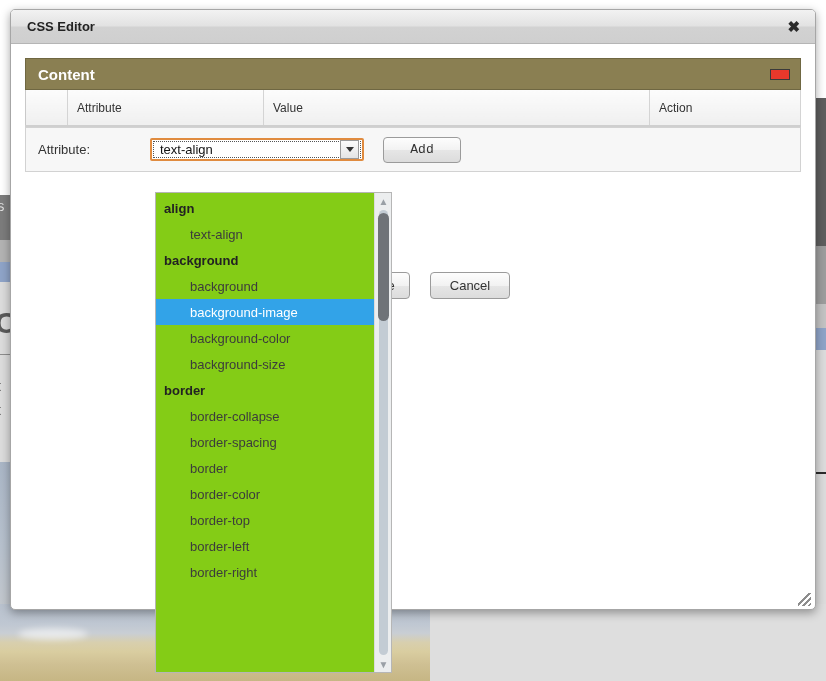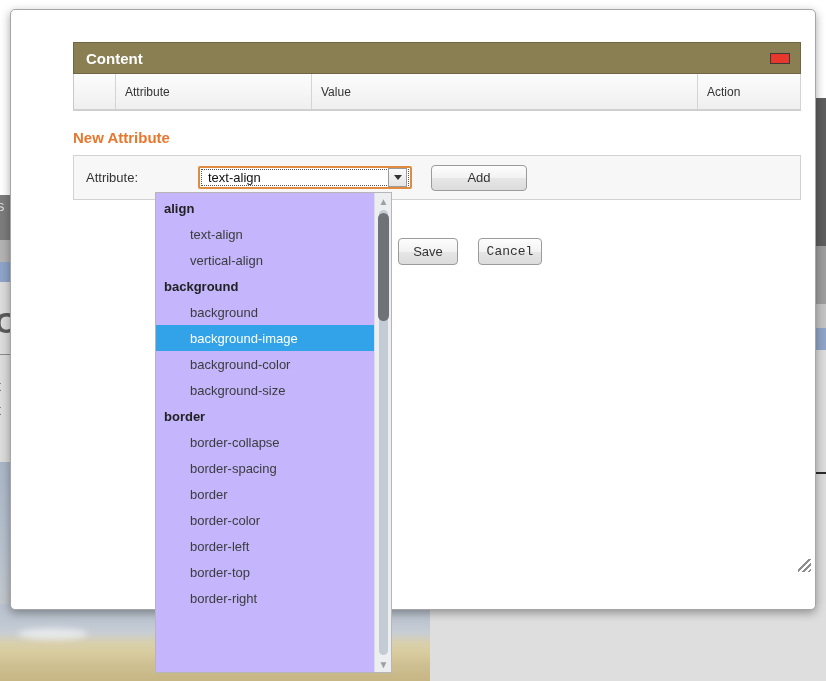--- a/index.html
+++ b/index.html
@@ -104,21 +104,21 @@
     padding: 0 12px 0 16px;
   }
   .modal-title {
     font-size: 13px; font-weight: bold; color: #222;
     flex: 1;
   }
   .modal-close {
     font-size: 15px; font-weight: bold; color: #2b2b2b;
     cursor: pointer; line-height: 1; padding: 2px 3px;
   }
-  .modal-body { position: relative; height: 566px; padding: 32px 14px 0 14px; margin-left: 48px; }
+  .modal-body { position: relative; height: 566px; padding: 14px 14px 0 14px; }
 
   
   .content-bar {
     height: 32px;
     background: #8a7f52;
     border: 1px solid #6f6742;
     display: flex; align-items: center;
     padding: 0 10px 0 12px;
   }
   .content-bar-title {
@@ -198,46 +198,46 @@
   }
 
   .btn {
     border: 1px solid #9b9b9b;
     border-radius: 4px;
     background: linear-gradient(to bottom, #fdfdfd 0%, #f2f2f2 50%, #e6e6e6 51%, #dcdcdc 100%);
     font-size: 13px; color: #333;
     cursor: pointer;
     display: flex; align-items: center; justify-content: center;
   }
-  .btn-add { width: 96px; height: 26px; margin-left: 19px; }
+  .btn-add { width: 78px; height: 26px; margin-left: 19px; font-family: Liberation Mono, monospace; }
 
   .action-row {
     position: absolute;
     left: 339px; top: 228px;
     display: flex; align-items: center; gap: 20px;
   }
   .btn-save   { width: 60px; height: 27px; }
-  .btn-cancel { width: 64px; height: 27px; font-family: Liberation Mono, monospace; }
+  .btn-cancel { width: 80px; height: 27px; }
 
   .resize-handle {
     position: absolute; right: 4px; bottom: 4px;
     width: 13px; height: 13px;
     background:
       linear-gradient(135deg, transparent 0 42%, #8d8d8d 42% 52%, transparent 52% 64%),
       linear-gradient(135deg, transparent 0 64%, #8d8d8d 64% 74%, transparent 74% 86%),
       linear-gradient(135deg, transparent 0 86%, #8d8d8d 86% 96%, transparent 96%);
     cursor: nwse-resize;
   }
 
   
   #dropdown {
     position: absolute;
     left: 155px; top: 192px;
     width: 237px; height: 481px;
-    background: #c4b5fd;
+    background: #84cc16;
     border: 1px solid #b6b6b6;
     z-index: 50;
     display: flex;
   }
   .dd-list {
     flex: 1;
     overflow: hidden;
     padding-top: 2px;
   }
   .dd-item {
@@ -309,41 +309,44 @@
     <div class="bgr bgr-rule"></div>
     <div class="bgr bgr-light2"></div>
   </div>
 
   <div class="bg-photo"></div>
   <div class="bg-photo-right"></div>
 </div>
 
 <div id="modal">
 
+  <div class="modal-titlebar">
+    <div class="modal-title">CSS Editor</div>
+    <div class="modal-close">✖</div>
+  </div>
 
   <div class="modal-body">
 
     <div class="content-bar">
       <div class="content-bar-title">Content</div>
       <div class="minimize-box"></div>
     </div>
 
     <table class="attr-table">
       <thead>
         <tr>
           <th class="col-chk"></th>
           <th class="col-attr">Attribute</th>
           <th class="col-value">Value</th>
           <th class="col-action">Action</th>
         </tr>
       </thead>
       <tbody></tbody>
     </table>
 
-    <div class="section-heading">New Attribute</div>
 
     <div class="form-box">
       <div class="form-label">Attribute:</div>
 
       <div class="select-wrap">
         <div class="select-inner">
           <div class="select-value">text-align</div>
           <div class="select-arrow-btn">
             <span class="arrow-down"></span>
           </div>
@@ -359,33 +362,32 @@
     </div>
 
     <div class="resize-handle"></div>
   </div>
 </div>
 
 <div id="dropdown">
   <div class="dd-list">
       <div class="dd-item group">align</div>
       <div class="dd-item">text-align</div>
-      <div class="dd-item">vertical-align</div>
       <div class="dd-item group">background</div>
       <div class="dd-item">background</div>
       <div class="dd-item selected">background-image</div>
       <div class="dd-item">background-color</div>
       <div class="dd-item">background-size</div>
       <div class="dd-item group">border</div>
       <div class="dd-item">border-collapse</div>
       <div class="dd-item">border-spacing</div>
       <div class="dd-item">border</div>
       <div class="dd-item">border-color</div>
+      <div class="dd-item">border-top</div>
       <div class="dd-item">border-left</div>
-      <div class="dd-item">border-top</div>
       <div class="dd-item">border-right</div>
     </div>
   <div class="dd-scrollbar">
     <div class="dd-arrow up">▲</div>
     <div class="dd-track"></div>
     <div class="dd-thumb"></div>
     <div class="dd-arrow down">▼</div>
   </div>
 </div>
 

